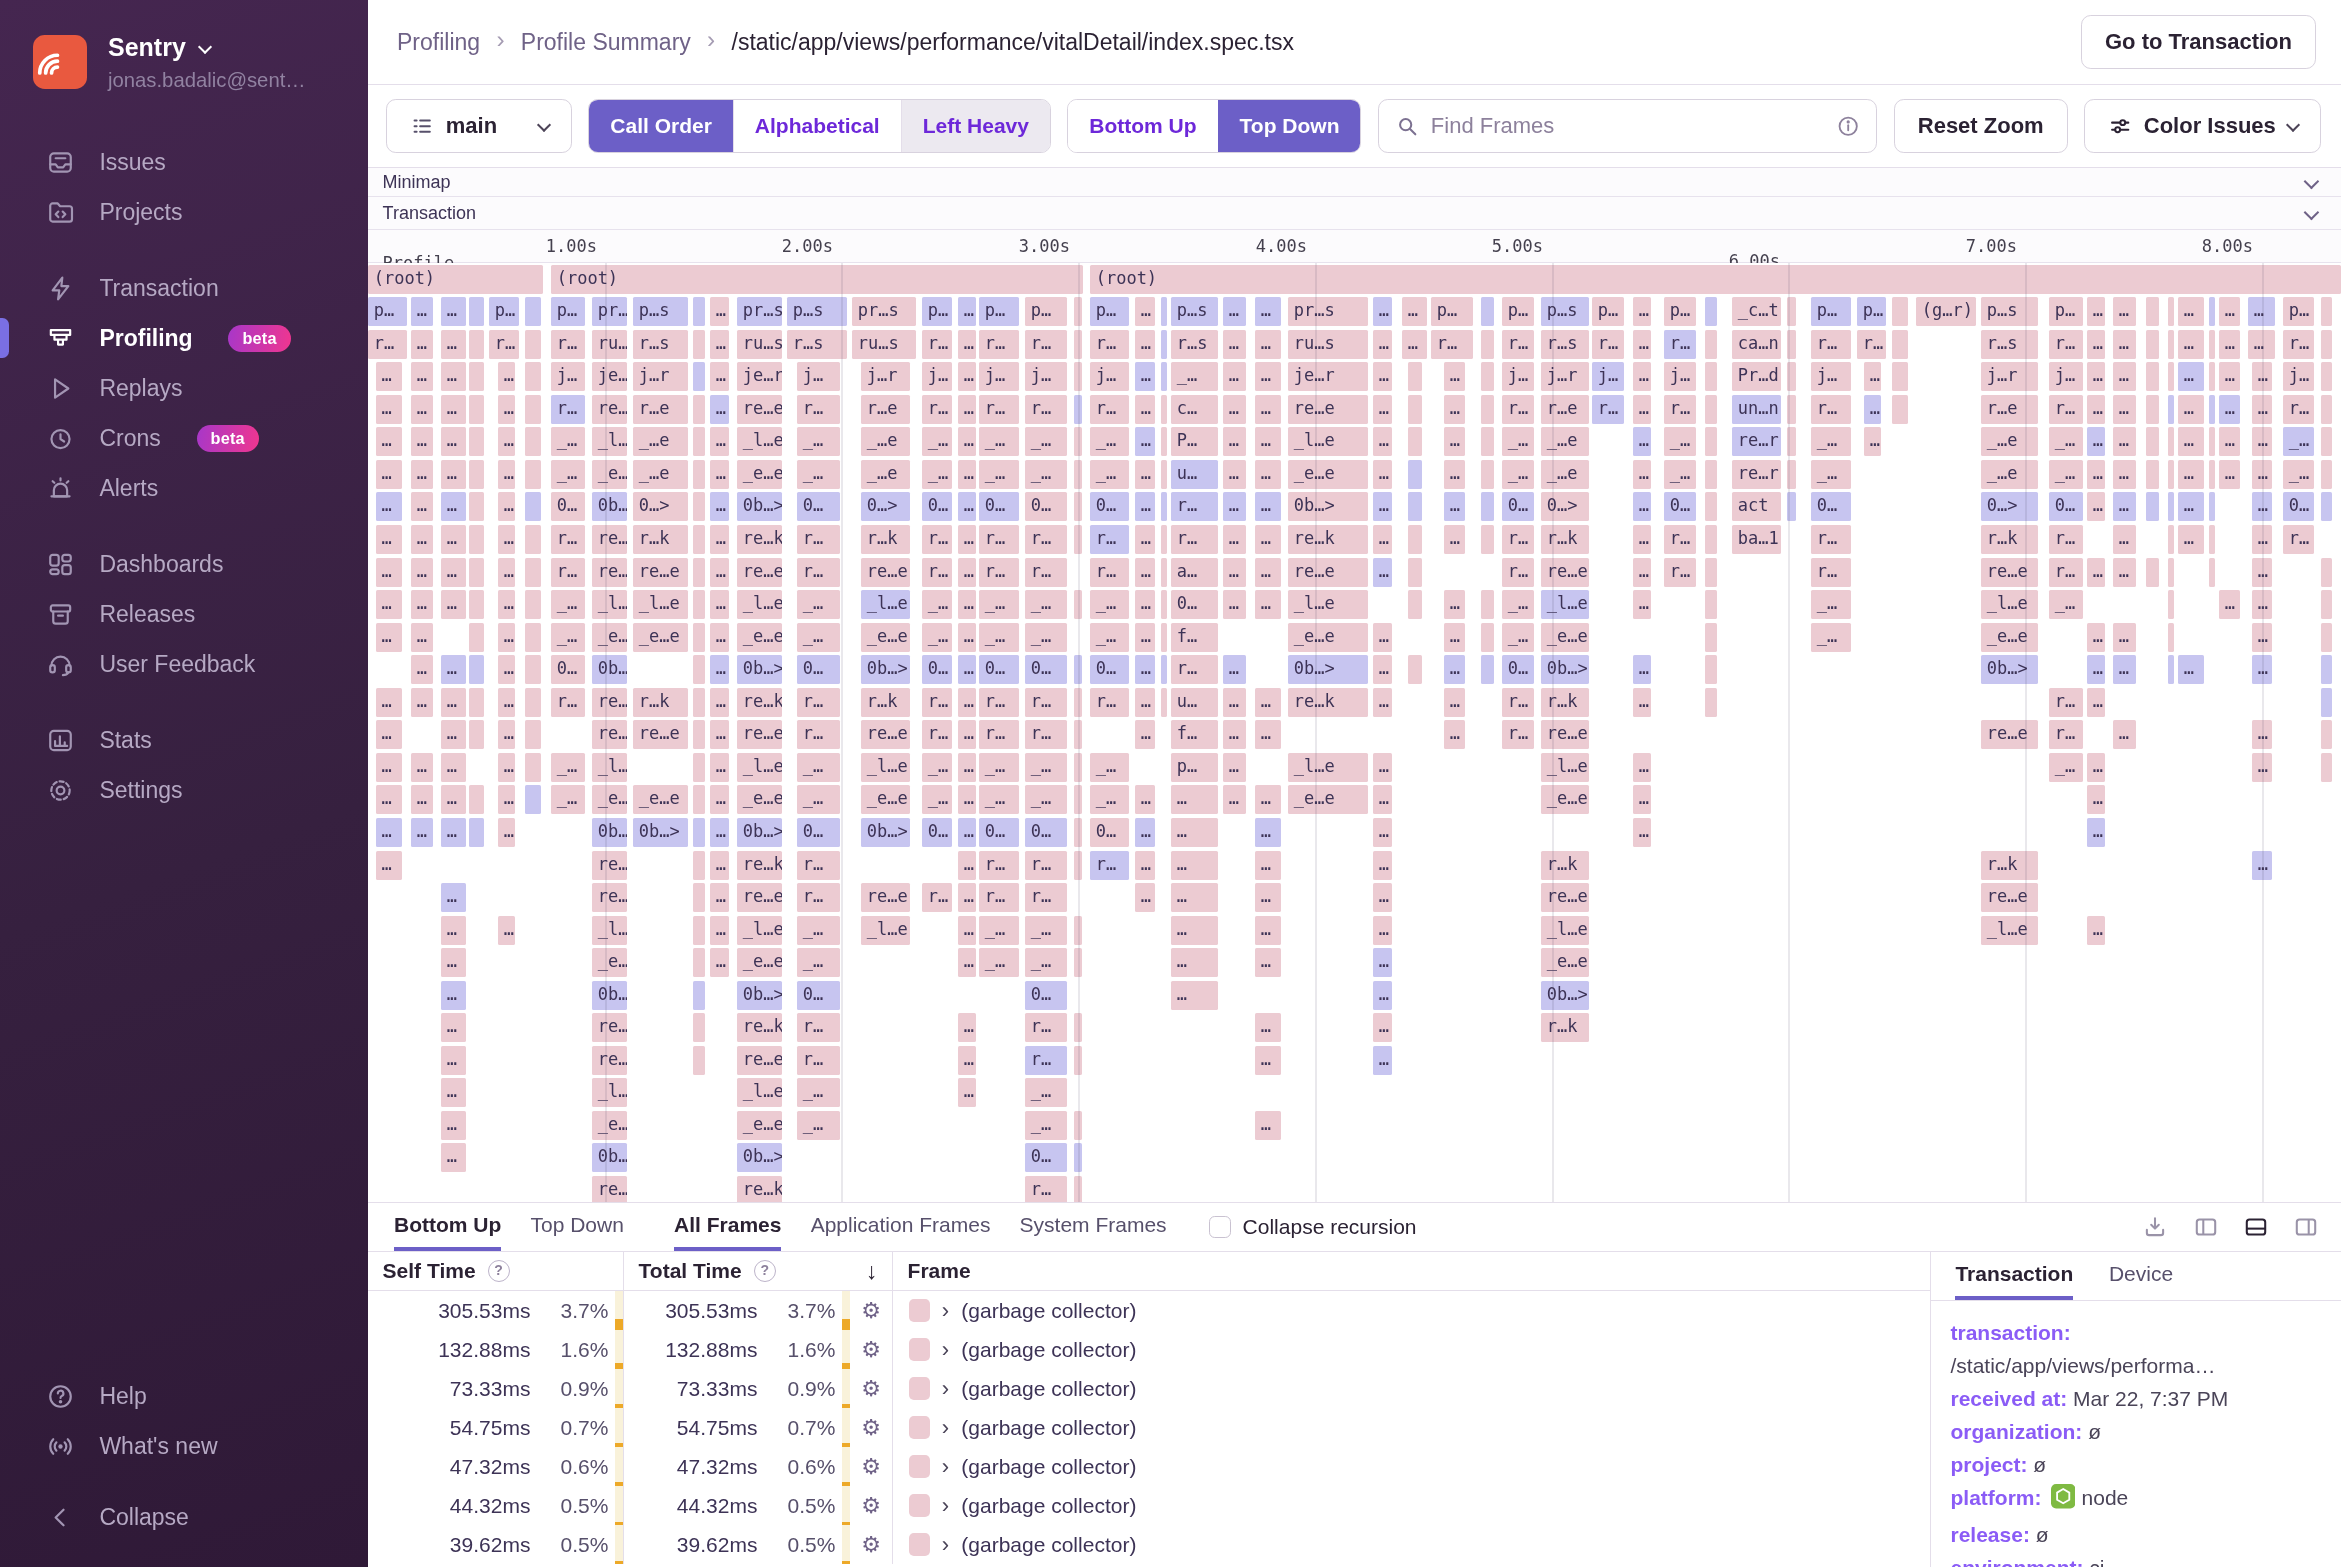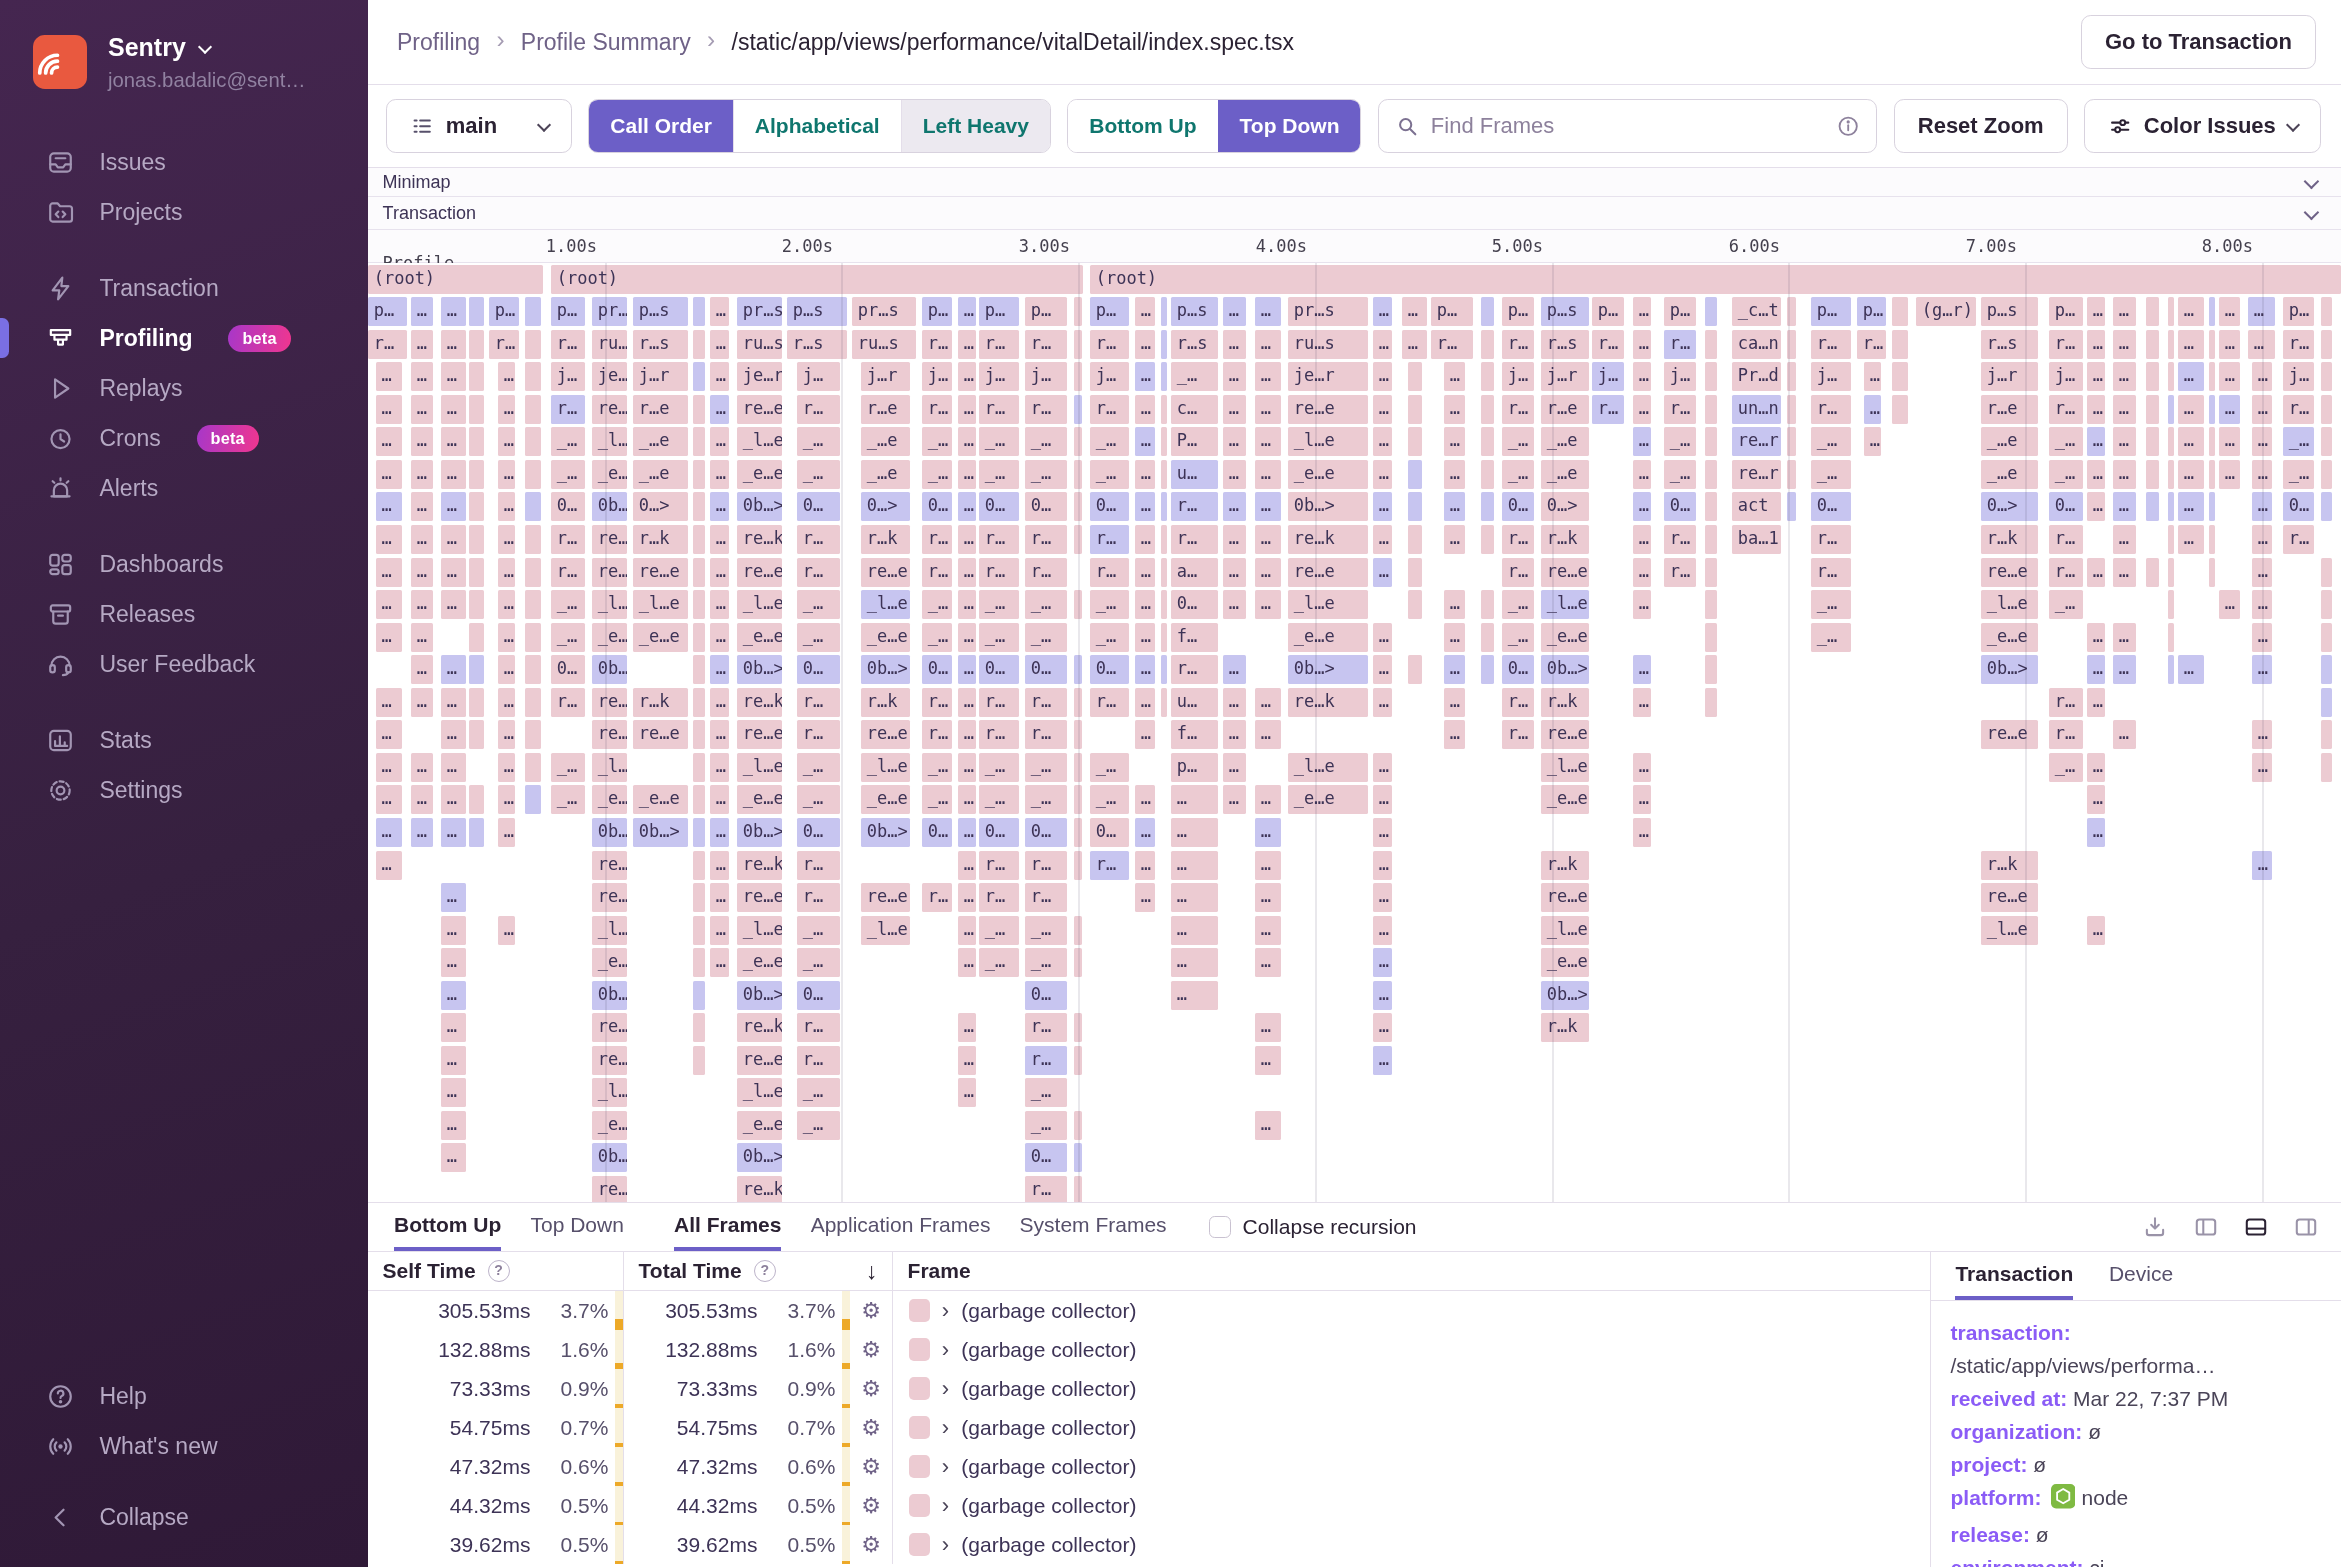--- a/index.html
+++ b/index.html
@@ -36,21 +36,21 @@
   .bc-sep { color:#A59CB3; font-size:24.4px; transform:translateY(-1.6px); }
   .bc-current { color:#2B2233; }
   .btn { background:#fff; border:1.6px solid #D8D2DE; border-radius:9.8px; height:54px; padding:0 23px; font-size:22px; font-weight:700; color:#2B2233; font-family:inherit; display:inline-flex; align-items:center; gap:11.4px; cursor:pointer; white-space:nowrap; }
   .topbar .btn { margin-left:auto; }
 
   .toolbar { height:83px; flex:0 0 83px; border-bottom:1.6px solid #E4DEEA; display:flex; align-items:center; gap:16.3px; padding:0 21px 0 18px; }
   .dropdown { min-width:186px; justify-content:flex-start; font-weight:600; }
   .dropdown .chev, .cc .chev { margin-left:auto; color:#4D4458; }
   .dropdown svg { color:#57506B; }
   .seg { display:flex; border:1.6px solid #D8D2DE; border-radius:9.8px; overflow:hidden; height:54px; flex:0 0 auto; }
-  .seg-item { display:flex; align-items:center; padding:0 21px; font-size:21px; font-weight:700; color:#0f766e; background:#fff; border-left:1.6px solid #E4DEEA; cursor:pointer; white-space:nowrap; }
+  .seg-item { display:flex; align-items:center; padding:0 21px; font-size:21px; font-weight:700; color:#6d28d9; background:#fff; border-left:1.6px solid #E4DEEA; cursor:pointer; white-space:nowrap; }
   .seg-item:first-child { border-left:none; }
   .seg-item.active { background:#6C5FC7; color:#fff; border-left-color:#6C5FC7; }
   .seg-item.dim { background:#ECE9F0; }
   .search { flex:1; height:54px; border:1.6px solid #D8D2DE; border-radius:9.8px; display:flex; align-items:center; gap:11.4px; padding:0 16.3px; background:#fff; }
   .search svg { color:#7C7191; flex:0 0 auto; }
   .search input { flex:1; border:none; outline:none; font-size:22px; font-family:inherit; color:#2B2233; background:transparent; }
   .search input::placeholder { color:#8D819C; }
   .cc { font-weight:700; }
 
   .secrow { display:flex; align-items:center; padding:0 14.6px; border-bottom:1.6px solid #E7E2ED; font-size:18px; color:#3D3356; background:#FCFBFD; }
@@ -315,21 +315,21 @@
       <span class="chev"></span>
     </div>
     <div class="ruler">
       <span class="ruler-label">Profile</span>
       <div id="ticks">
           <span class="tick" style="left: 107px;">1.00s</span>
           <span class="tick" style="left: 343px;">2.00s</span>
           <span class="tick" style="left: 580px;">3.00s</span>
           <span class="tick" style="left: 817px;">4.00s</span>
           <span class="tick" style="left: 1053px;">5.00s</span>
-          <span class="tick" style="left: 1290px;">6.00s</span>
+          <span class="tick" style="left: 1290px; margin-top: 15px;">6.00s</span>
           <span class="tick" style="left: 1527px;">7.00s</span>
           <span class="tick" style="left: 1763px;">8.00s</span>
         </div>
     </div>
 
     <div id="flame">
         <div class="f-cell" style="left: 0px; top: 1.6px; width: 175px;">(root)</div>
         <div class="f-cell" style="left: 183px; top: 1.6px; width: 532px;">(root)</div>
         <div class="f-cell" style="left: 722px; top: 1.6px; width: 1251px;">(root)</div>
         <div class="f-cell lav" style="left: 224px; top: 34px; width: 35px;">pr…s</div>

